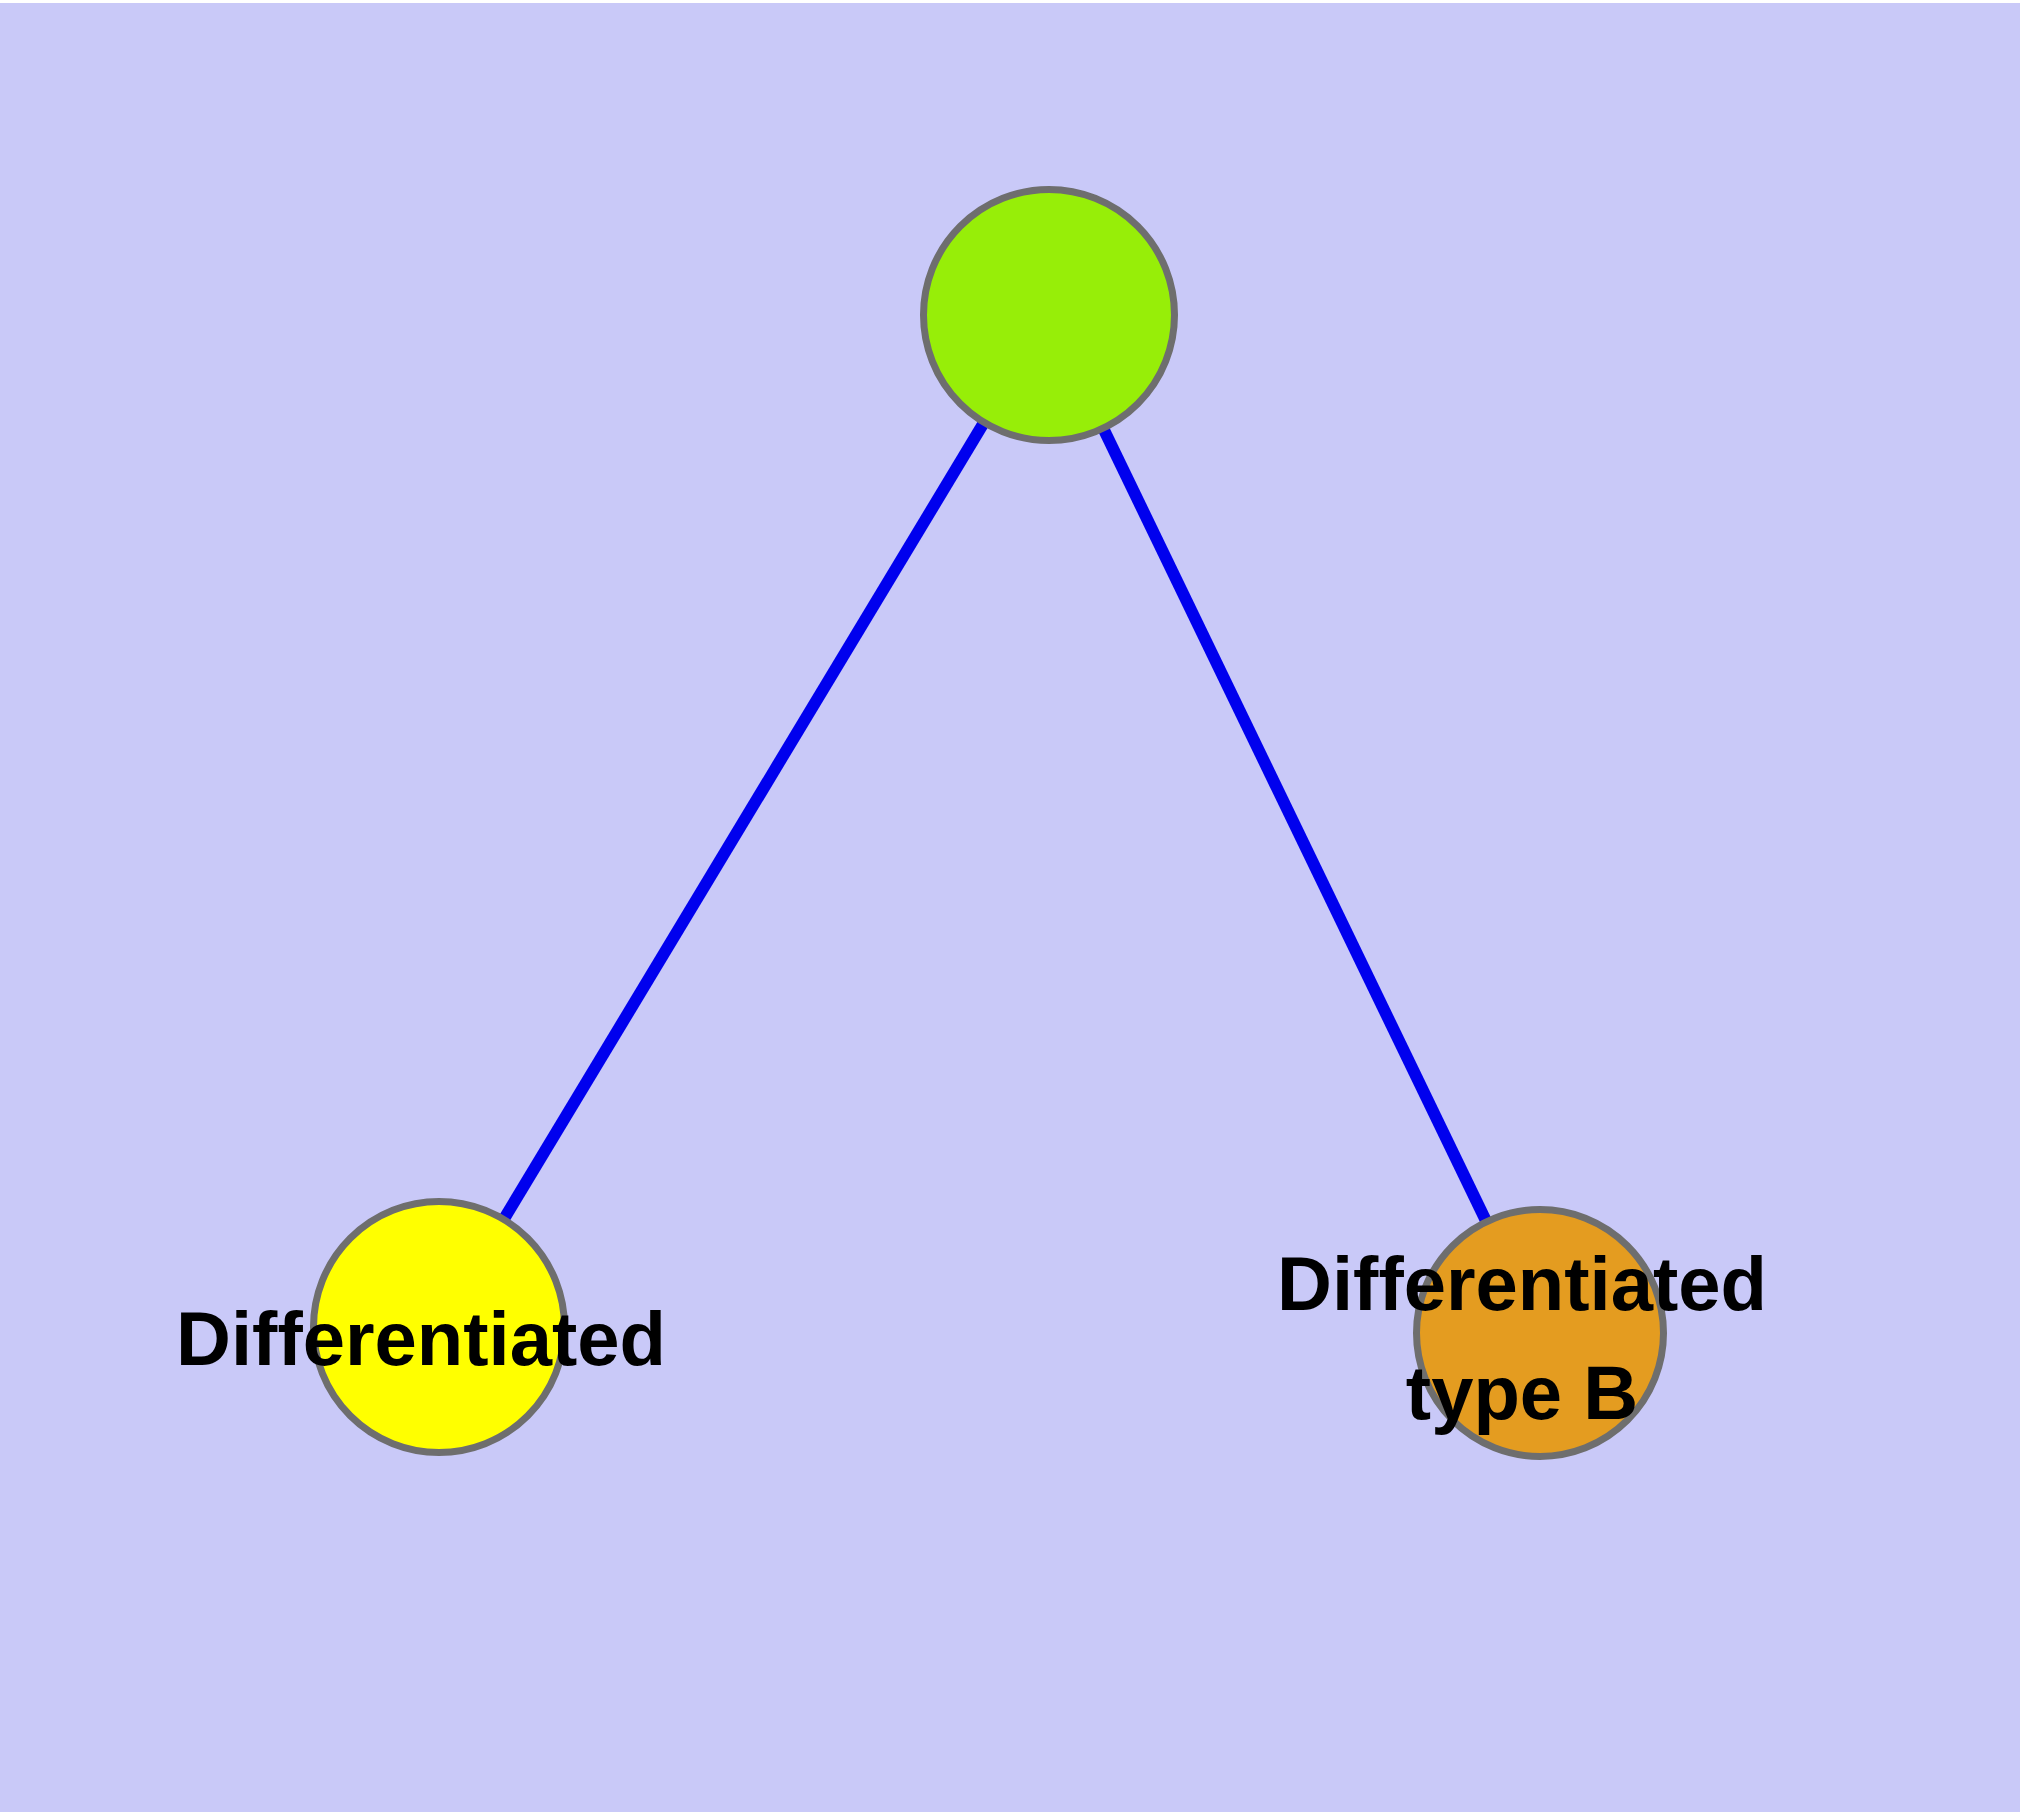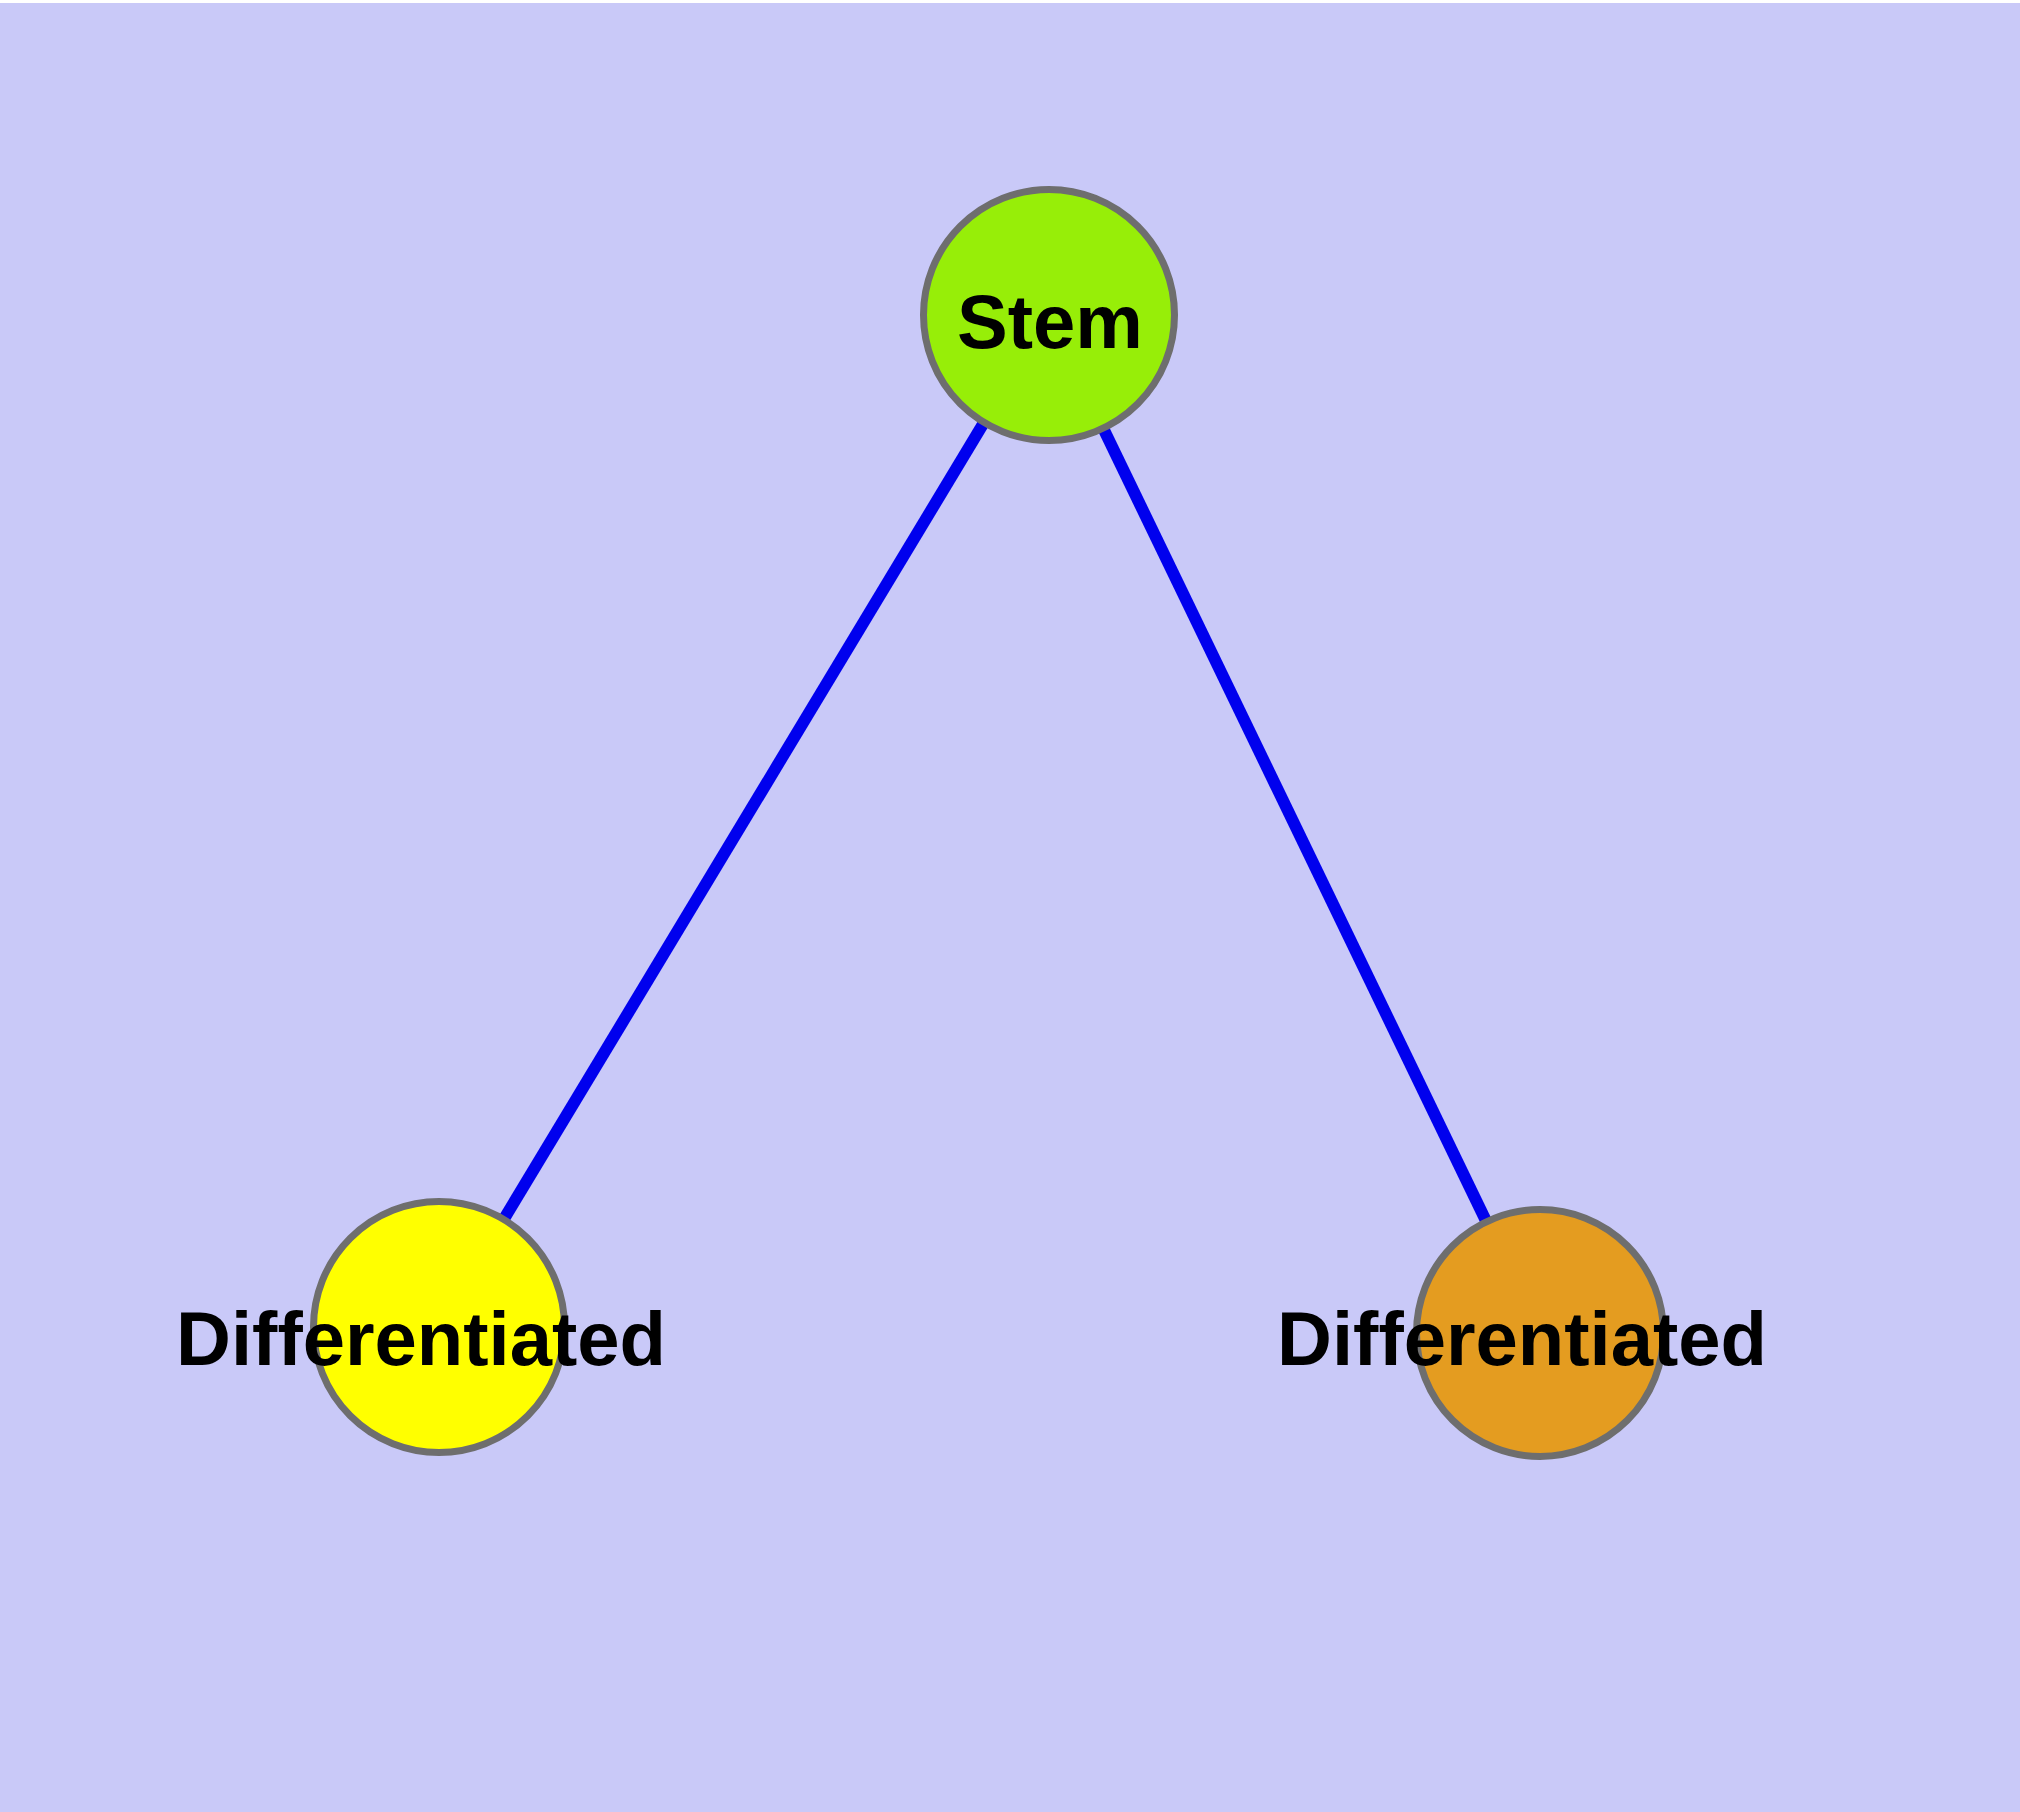--- a/index.html
+++ b/index.html
@@ -57,24 +57,21 @@
 
   <svg id="edge-layer" width="2021" height="1812" viewBox="0 0 2384 2138">
     <line class="edge" x1="1237" y1="372" x2="518" y2="1565" stroke="#0000ee" stroke-width="14"></line>
     <line class="edge" x1="1237" y1="372" x2="1817" y2="1573" stroke="#0000ee" stroke-width="14"></line>
   </svg>
 
   <div class="node" style="left: 920px; top: 186px; width: 258px; height: 258px; background: rgb(151, 238, 8); border-color: rgb(110, 110, 110); border-width: 7.6px;"></div>
   <div class="node" style="left: 310px; top: 1198px; width: 258px; height: 258px; background: rgb(255, 255, 0); border-color: rgb(110, 110, 110); border-width: 7.6px;"></div>
   <div class="node" style="left: 1413px; top: 1206px; width: 254px; height: 254px; background: rgb(228, 156, 32); border-color: rgb(110, 110, 110); border-width: 7.6px;"></div>
 
-  <div class="node-label" style="left: 1050px; top: 321px; color: rgb(0, 0, 0);">
-    <span>Stem</span>
-    <span></span>
-  </div>
   <div class="node-label" style="left: 421px; top: 1338px; color: rgb(0, 0, 0);">
     <span>Differentiated</span>
   </div>
   <div class="node-label" style="left: 1522px; top: 1338px; color: rgb(0, 0, 0);">
     <span>Differentiated</span>
+    <span>type B</span>
   </div>
 </div>
 
 
 </body></html>

